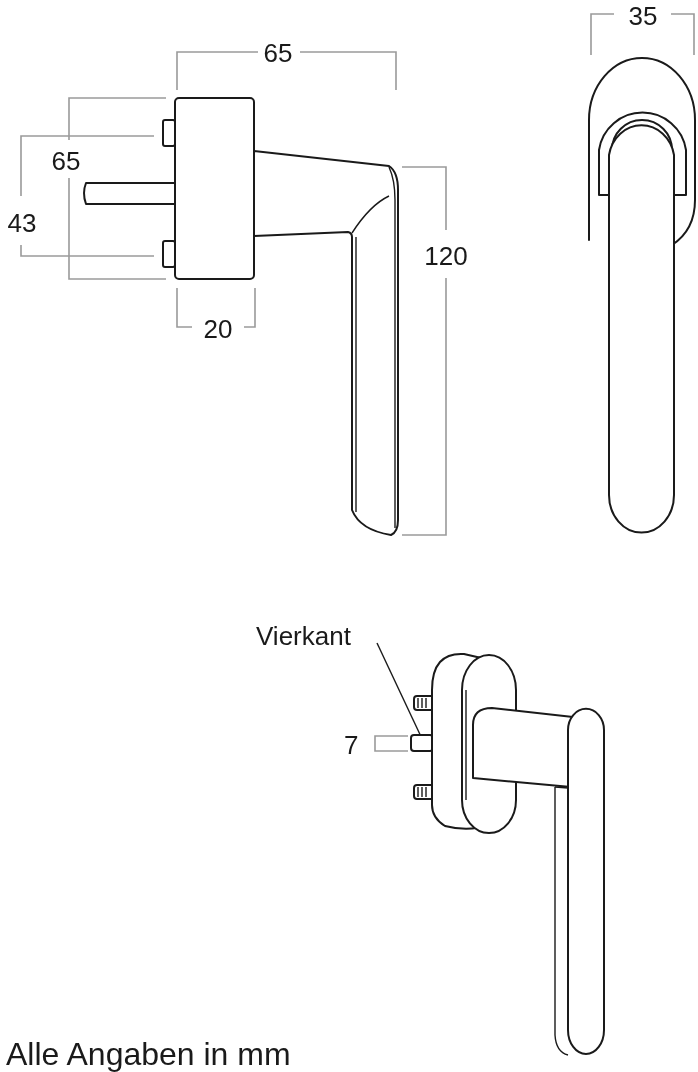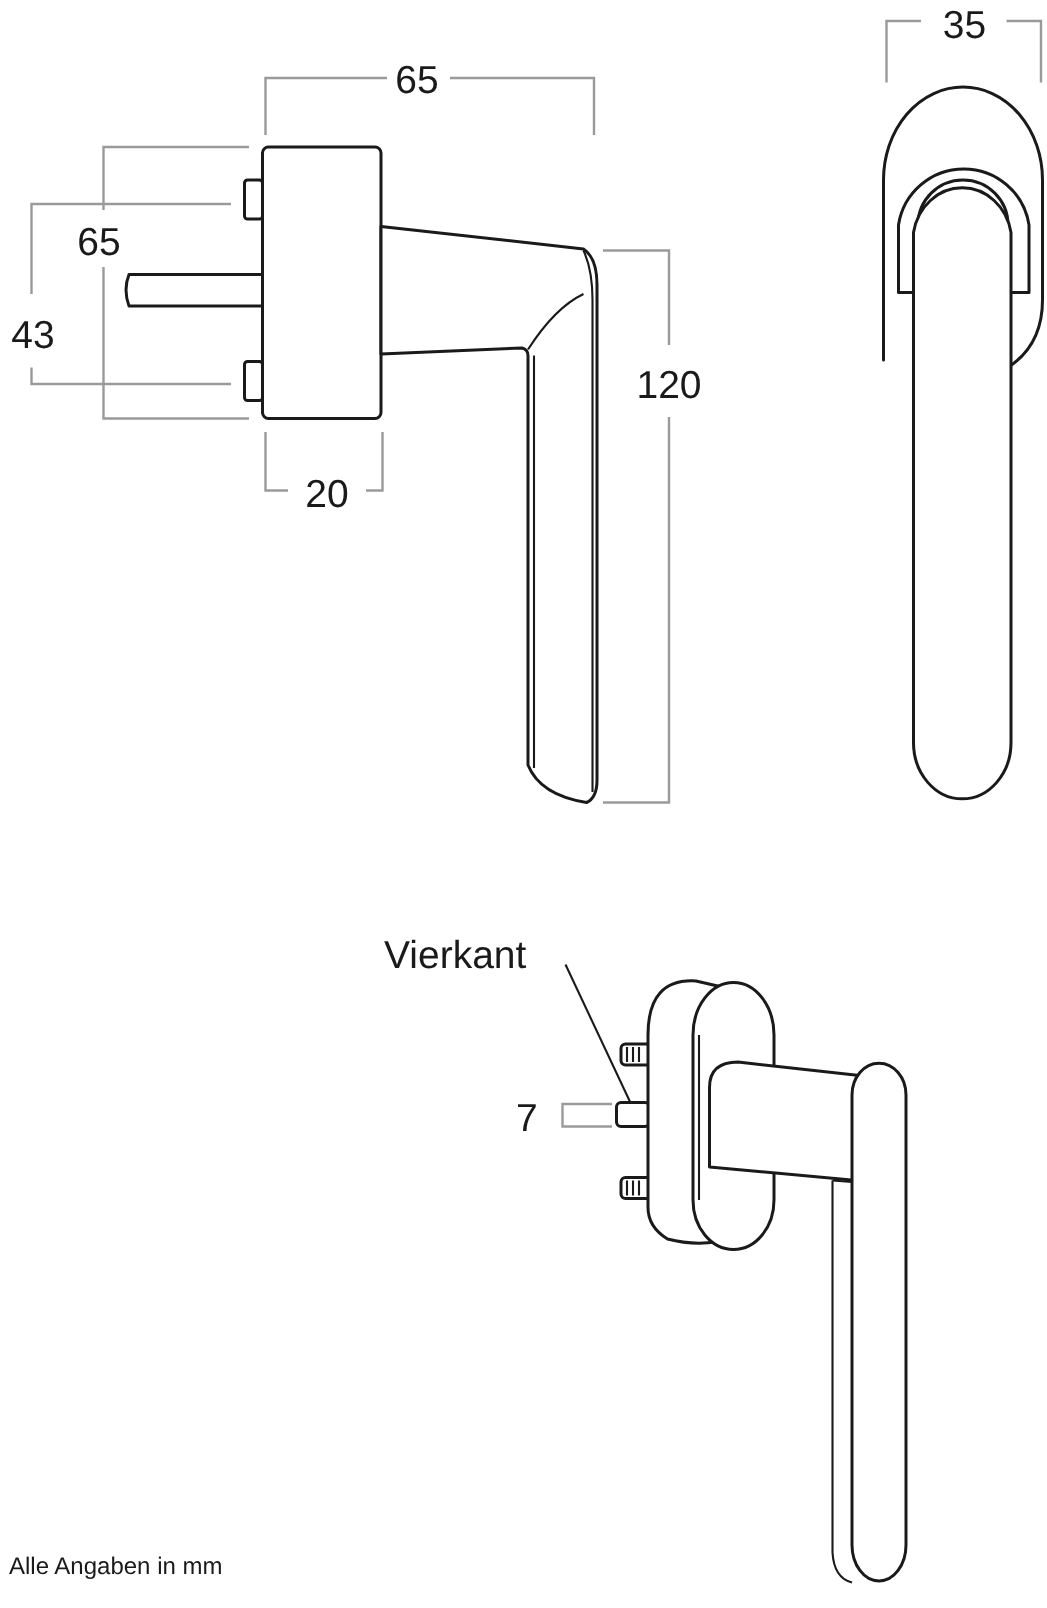--- a/index.html
+++ b/index.html
@@ -4,21 +4,21 @@
   <style>
     html, body { margin: 0; padding: 0; background: #ffffff; }
     body { width: 698px; height: 1072px; position: relative; overflow: hidden; }
     svg { position: absolute; left: 0; top: 0; }
     .dim { stroke: #9a9a9a; stroke-width: 1.6; fill: none; }
     .part { stroke: #1a1a1a; stroke-width: 2; fill: #ffffff; stroke-linejoin: round; stroke-linecap: round; }
     .thin { stroke: #1a1a1a; stroke-width: 1.4; fill: none; }
     .lbl { font-family: "Liberation Sans", sans-serif; fill: #1a1a1a; }
     .footer {
       position: absolute; left: 6px; top: 1036px;
-      font-family: "Liberation Sans", sans-serif; font-size: 16px; color: #1a1a1a;
+      font-family: "Liberation Sans", sans-serif; font-size: 32px; color: #1a1a1a;
     }
   </style>
 </head>
 <body>
 
 <svg width="698" height="1072" viewBox="0 0 698 1072">
 
   <g>
 
     <path class="dim" d="M177 90 V52 H258 M300 52 H396 V90"></path>

